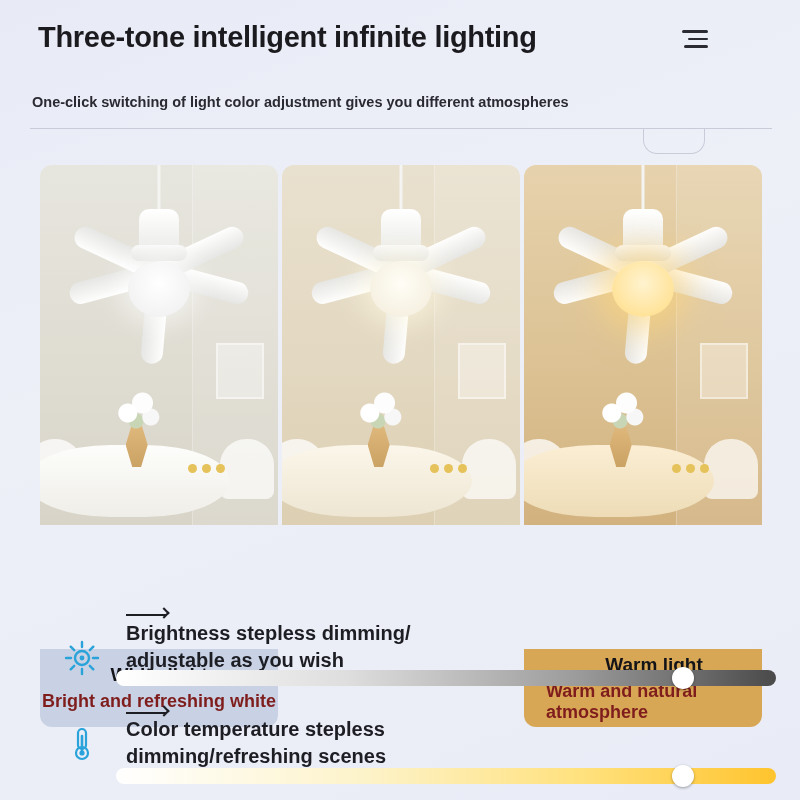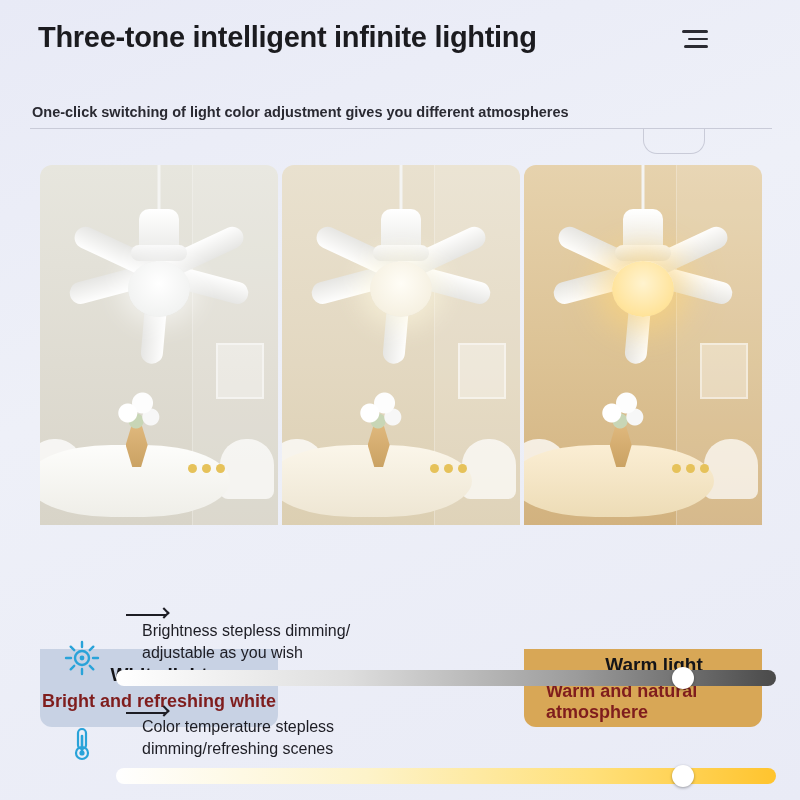--- a/index.html
+++ b/index.html
@@ -41,21 +41,21 @@
     background: #2b2b33;
     border-radius: 2px;
     margin-bottom: 5px;
   }
   .menu-icon span:nth-child(1) { width: 26px; margin-left: 2px; }
   .menu-icon span:nth-child(2) { width: 20px; margin-left: 8px; }
   .menu-icon span:nth-child(3) { width: 24px; margin-left: 4px; }
 
   .subtitle {
     position: absolute;
-    top: 104px; left: 32px;
+    top: 94px; left: 32px;
     font-size: 14.5px;
     font-weight: bold;
     color: #2a2a32;
   }
   .divider {
     position: absolute;
     top: 128px; left: 30px;
     width: 742px;
     height: 1px;
     background: #c9cbd8;
@@ -249,25 +249,24 @@
   .row-icon {
     position: absolute;
     left: 22px;
     top: 18px;
     width: 40px; height: 40px;
   }
   .row-label {
     position: absolute;
     left: 86px;
     top: 0;
-    font-size: 16px;
-    font-weight: normal;
+    font-size: 20px;
+    font-weight: bold;
     color: #1d1d24;
     line-height: 1.35;
-    margin-left: 16px;
   }
   .arrow {
     position: absolute;
     left: 86px;
     top: -12px;
     width: 46px; height: 12px;
   }
   .arrow .line { position:absolute; left:0; top:6px; width:40px; height:2px; background:#1d1d24; }
   .arrow .head { position:absolute; left:34px; top:1px; width:8px; height:8px; border-top:2px solid #1d1d24; border-right:2px solid #1d1d24; transform: rotate(45deg); }
 

